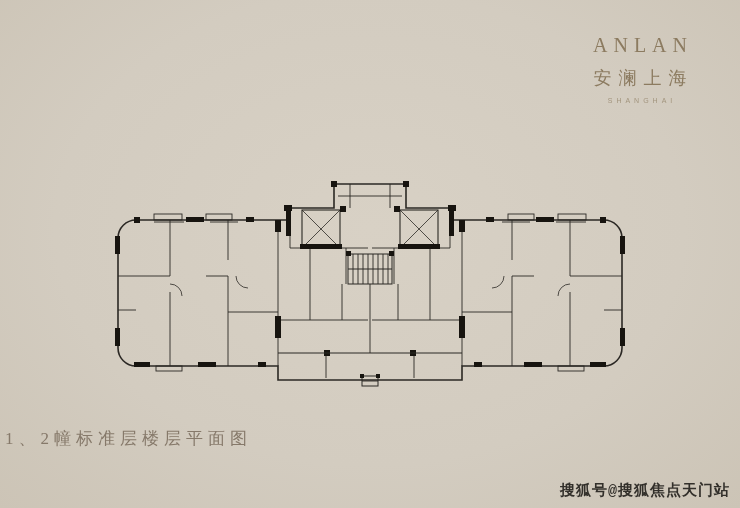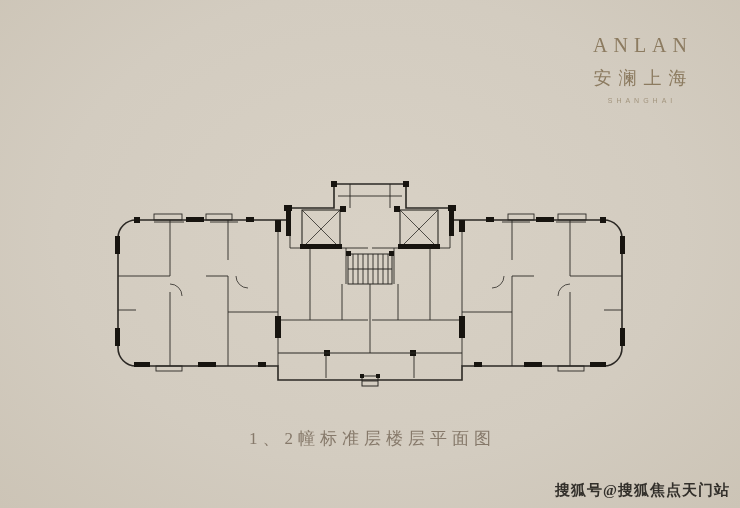--- a/index.html
+++ b/index.html
@@ -21,27 +21,27 @@
   .brand-cn{
     display:block;margin-top:9px;font-size:18px;letter-spacing:7px;text-indent:7px;
     color:#8c7b60;
   }
   .brand-sub{
     display:block;margin-top:7px;font-size:7px;letter-spacing:4px;text-indent:4px;
     color:#a2947d;font-family:"Liberation Sans", sans-serif;
   }
   .caption{
     position:absolute;left:0;top:427px;width:100%;
-    text-align:center;font-size:17px;letter-spacing:5px;text-indent:5px;
+    text-align:left;font-size:17px;letter-spacing:5px;text-indent:5px;
     color:#86796a;
   }
   .watermark{
     position:absolute;right:10px;bottom:8px;
     font-size:15px;font-weight:600;color:#33302b;
-    font-family:Liberation Serif, serif;
+    font-family:Liberation Mono, monospace;
     letter-spacing:1px;
   }
   .plan-wrap{
     position:absolute;left:108px;top:178px;width:524px;height:216px;
   }
   svg{display:block;}
 </style>
 </head>
 <body>
 

